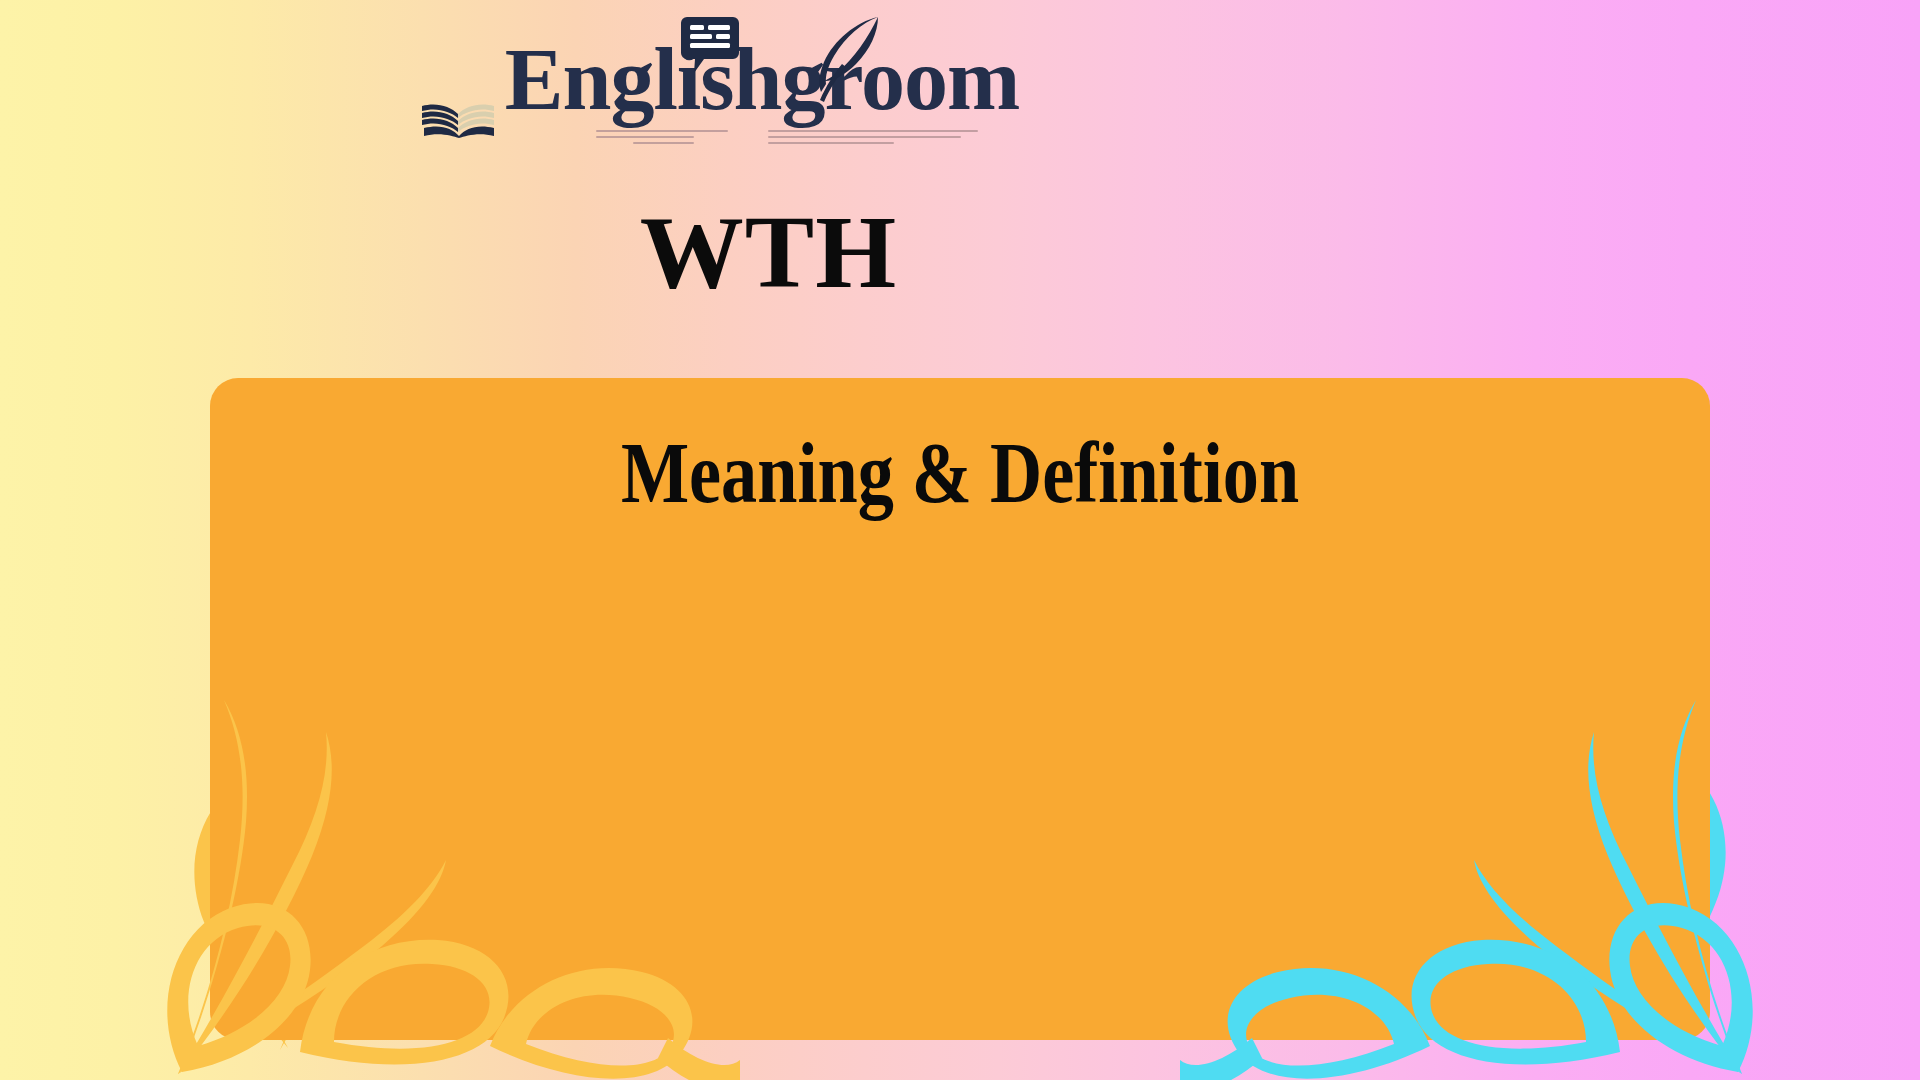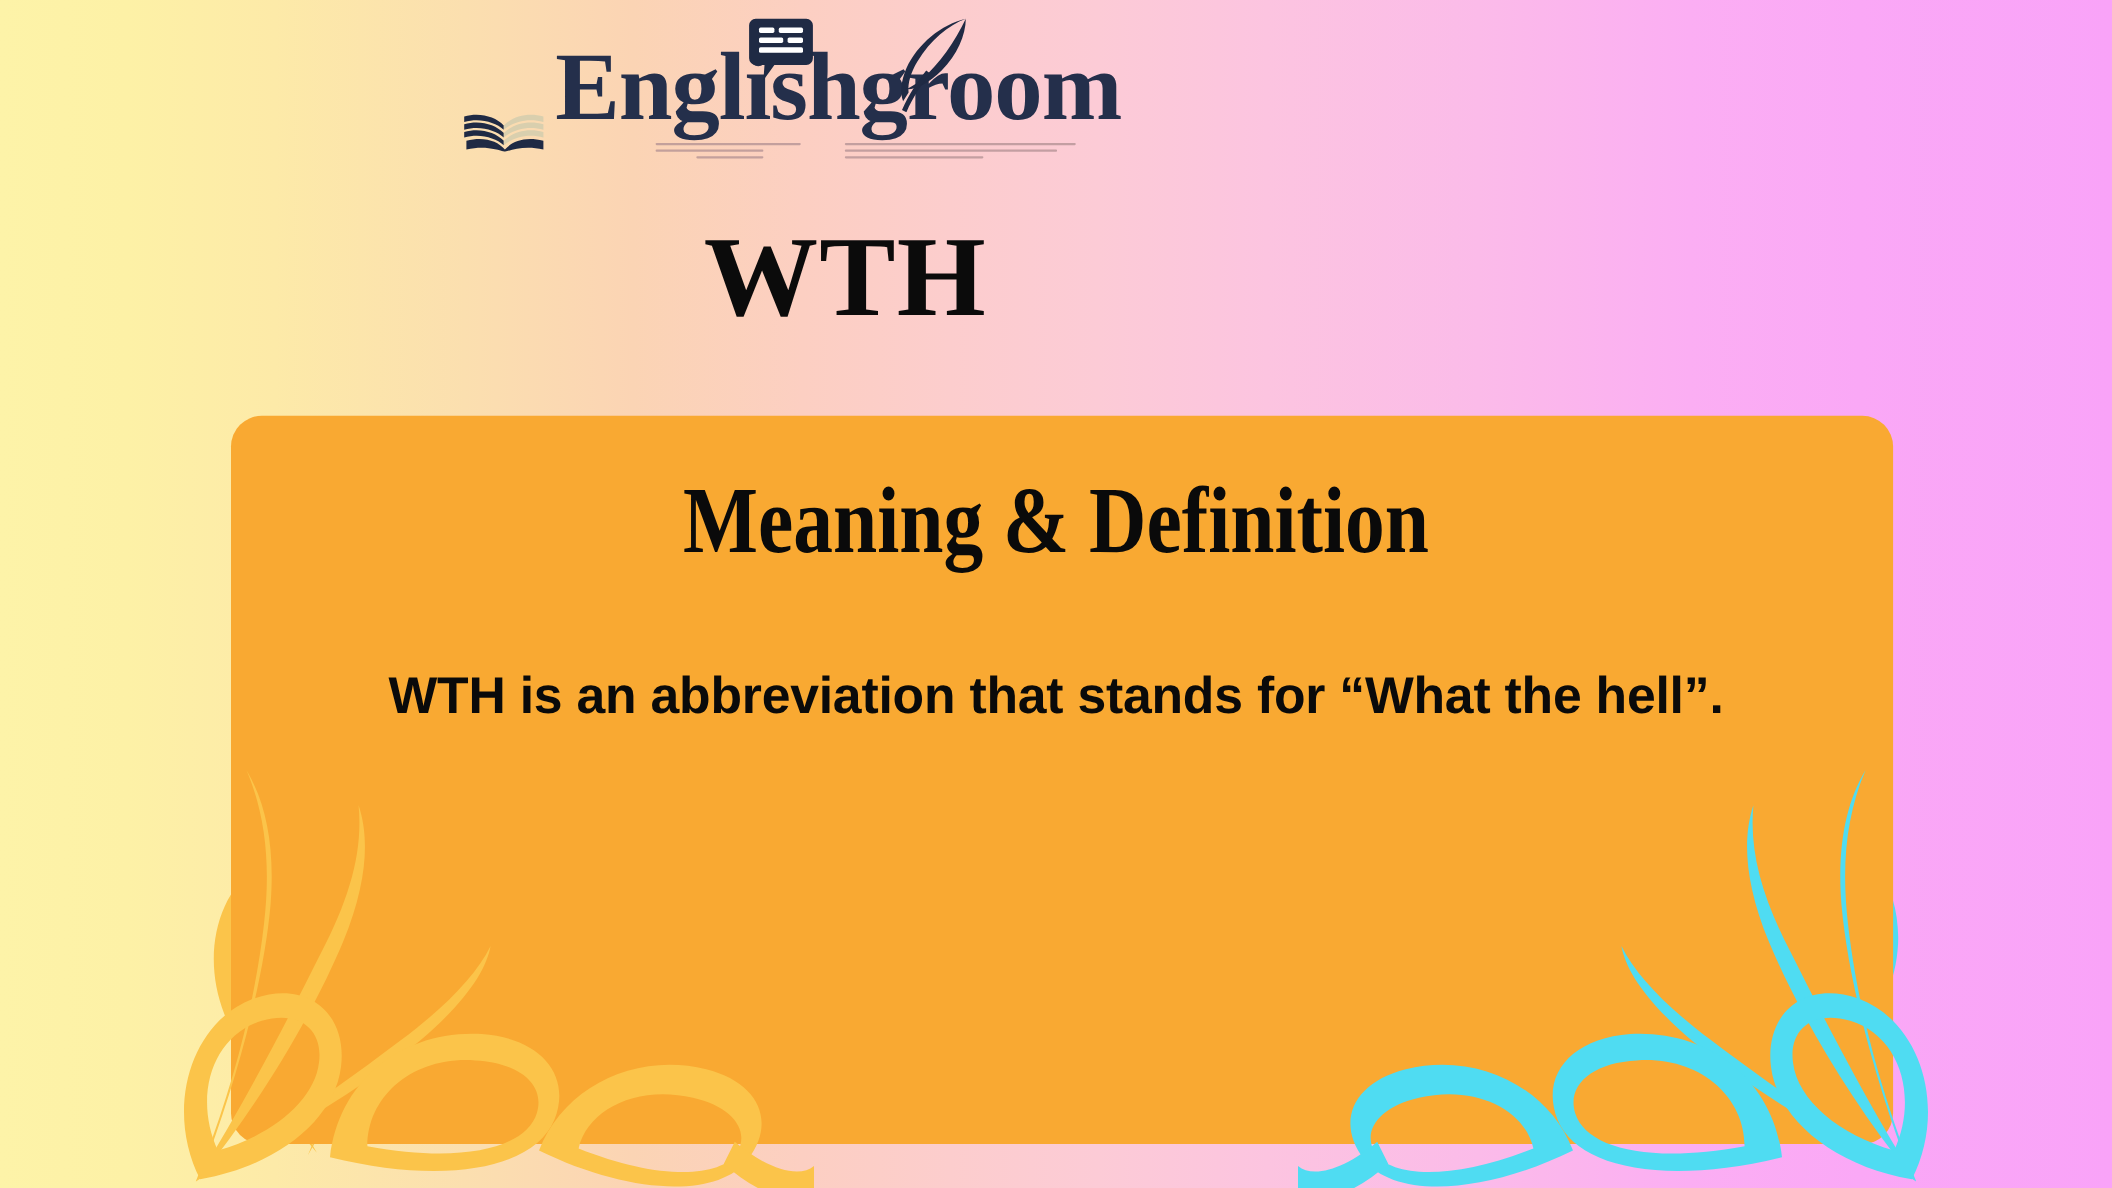--- a/index.html
+++ b/index.html
@@ -140,21 +140,20 @@
   
   #card {
     position: absolute;
     left: 210px;
     top: 378px;
     width: 1500px;
     height: 662px;
     background: #f9a932;
     border-radius: 28px;
     box-shadow: none;
-    padding-left: 11px;
   }
   #card-title {
     position: absolute;
     left: 0;
     top: 50px;
     width: 1500px;
     text-align: center;
     font-family: "Liberation Serif", "DejaVu Serif", serif;
     font-weight: 700;
     font-size: 86px;
@@ -205,21 +204,20 @@
                C 160 192, 162 148, 146 108 Z"></path>
       <path d="M150 380 C 86 394, 58 466, 84 532 C 104 584, 144 628, 168 658
                C 136 602, 112 540, 108 490 C 104 438, 124 404, 154 394 Z"></path>
       <path d="M152 380 C 218 394, 246 466, 220 532 C 200 584, 178 630, 160 660
                C 186 600, 200 540, 202 490 C 204 438, 184 404, 150 394 Z"></path>
     </g>
   </svg>
 
   <div id="card">
     <div id="card-title">Meaning &amp; Definition</div>
-    <div id="card-body">WTH is an abbreviation that stands for “What the hell”.</div>
   </div>
 
   <svg class="ornament" id="orn-left-front" viewBox="0 0 620 710">
     <g fill="#fbc44a">
 
       <path d="M62 700 C 96 612, 120 520, 126 452 C 130 400, 122 360, 104 330
                C 122 372, 126 418, 120 470 C 112 540, 92 620, 58 704 Z"></path>
       <path d="M62 700 C 120 628, 166 548, 192 486 C 214 432, 216 392, 206 362
                C 210 404, 198 446, 172 496 C 142 556, 104 630, 58 704 Z"></path>
       <path d="M62 700 C 140 662, 214 616, 262 576 C 304 540, 322 512, 326 490

